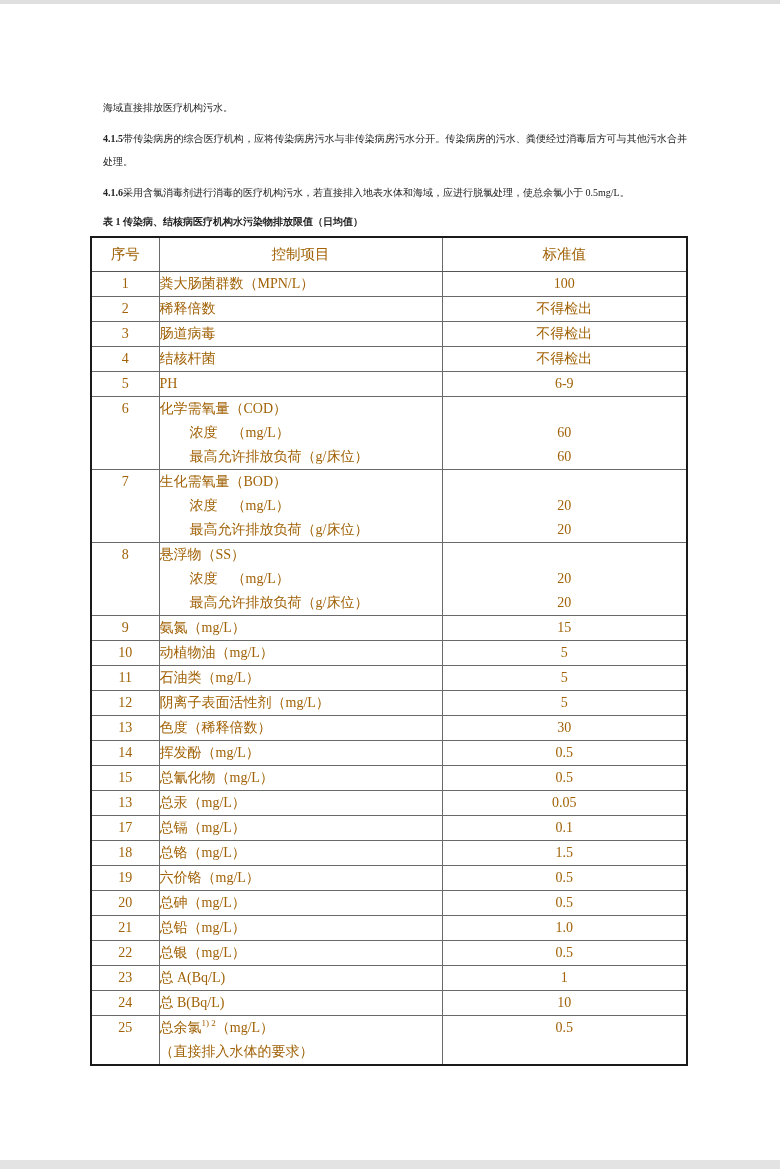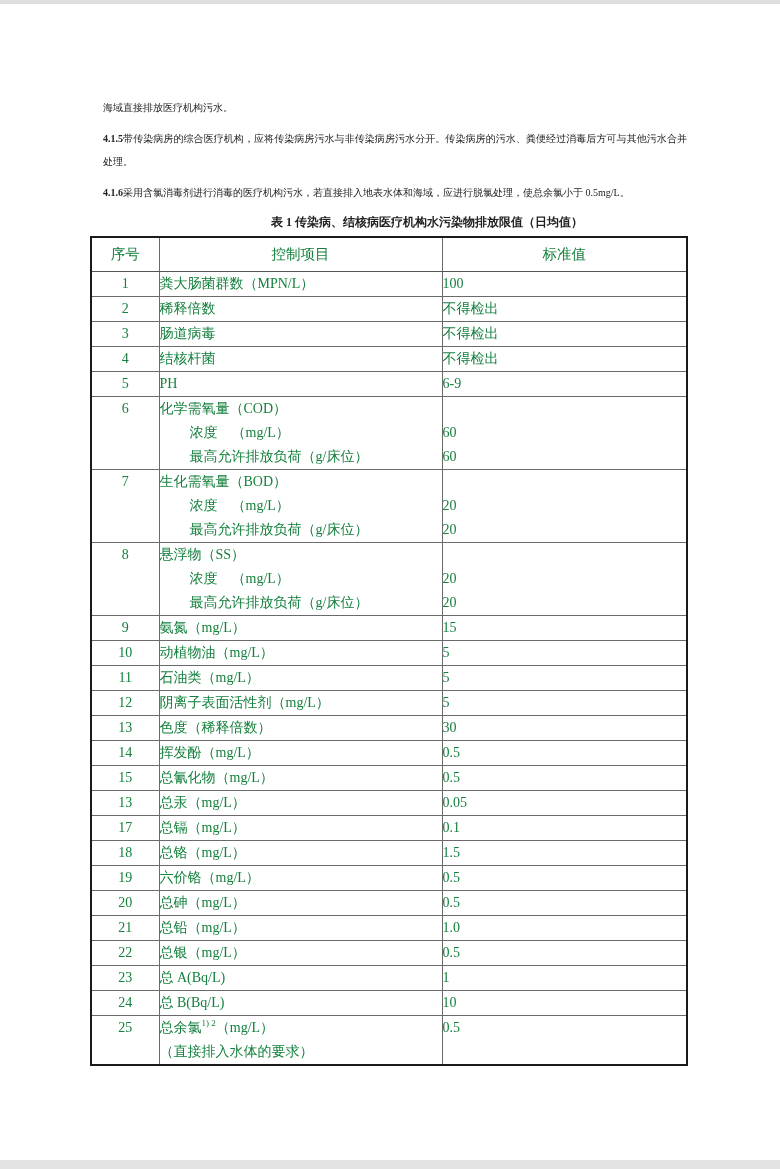--- a/index.html
+++ b/index.html
@@ -6,37 +6,37 @@
   body{
     width:780px;height:1169px;background:#ffffff;position:relative;overflow:hidden;
     font-family:"Liberation Serif","DejaVu Serif",serif;color:#222222;
   }
   .page-edge-top{position:absolute;top:0;left:0;width:780px;height:4px;background:#dfdfdf;}
   .page-edge-bottom{position:absolute;bottom:0;left:0;width:780px;height:9px;background:#e3e3e3;}
   .content{padding:96px 93px 0 103px;}
   p.para{font-size:10px;line-height:23px;margin:0 0 8px 0;text-align:justify;}
   p.para .secnum{font-weight:bold;}
   .table-title{
-    width:480px;text-align:right;font-weight:bold;font-size:12px;
+    width:480px;text-align:left;font-weight:bold;font-size:10px;
     margin:2px 0 4px 0;line-height:20px;
   }
   table.doc-table{
     border-collapse:collapse;table-layout:fixed;width:596px;margin-left:-13px;
-    border:2px solid #1a1a1a;font-size:14px;color:#15803d;
+    border:2px solid #1a1a1a;font-size:14px;color:#a16207;
   }
   table.doc-table th, table.doc-table td{
     border:1px solid #6a6a6a;padding:0;vertical-align:top;
   }
   table.doc-table thead th{
     height:33px;line-height:33px;font-weight:normal;text-align:center;font-size:14.5px;
     border-bottom:1px solid #555555;
   }
   td.cell-no{text-align:center;line-height:24px;height:24px;}
   td.cell-item{padding-left:18px;line-height:24px;height:24px;}
-  td.cell-val{line-height:24px;height:24px;vertical-align:middle;}
+  td.cell-val{text-align:center;line-height:24px;height:24px;vertical-align:middle;}
   .item-line{line-height:24px;height:24px;white-space:nowrap;}
   .item-subline{line-height:24px;height:24px;padding-left:30px;white-space:nowrap;}
   .val-line{line-height:24px;height:24px;}
   sup.note{font-size:9px;vertical-align:super;line-height:0;}
 </style>
 </head>
 <body>
 
 <div class="page-edge-top"></div>
 <div class="page-edge-bottom"></div>

